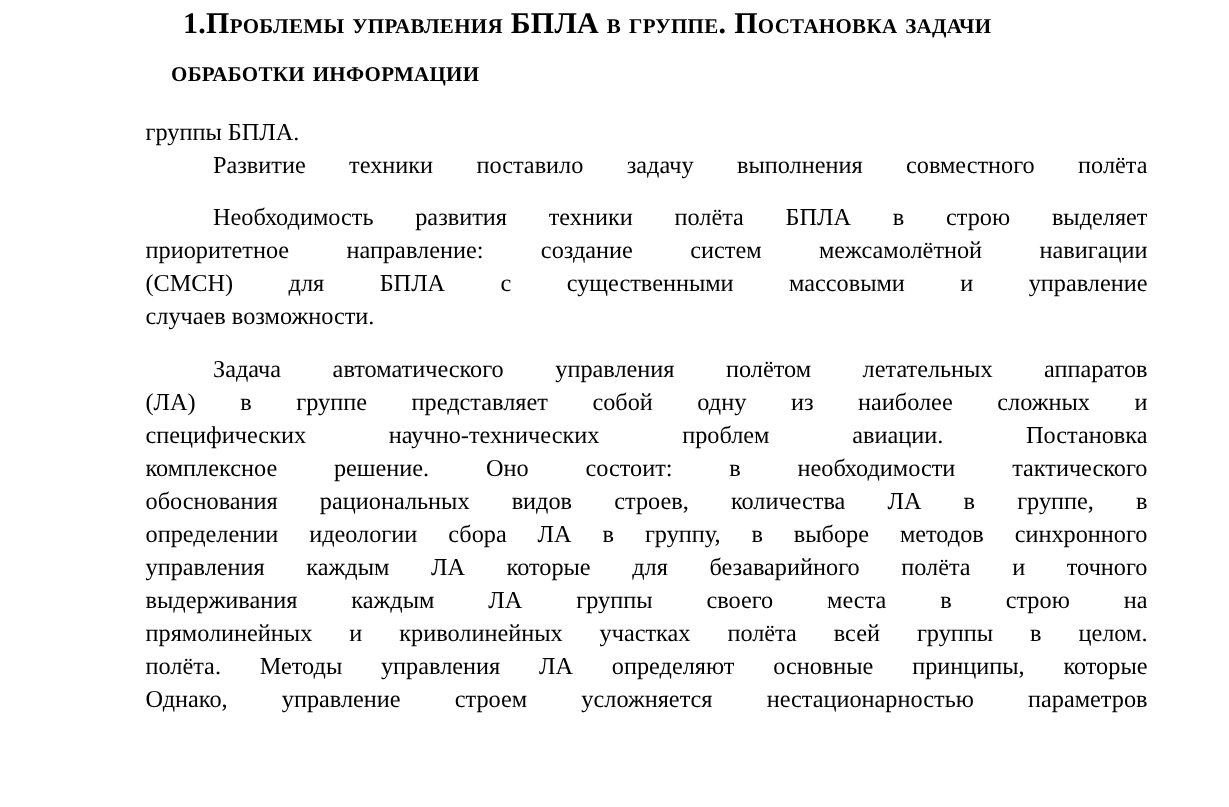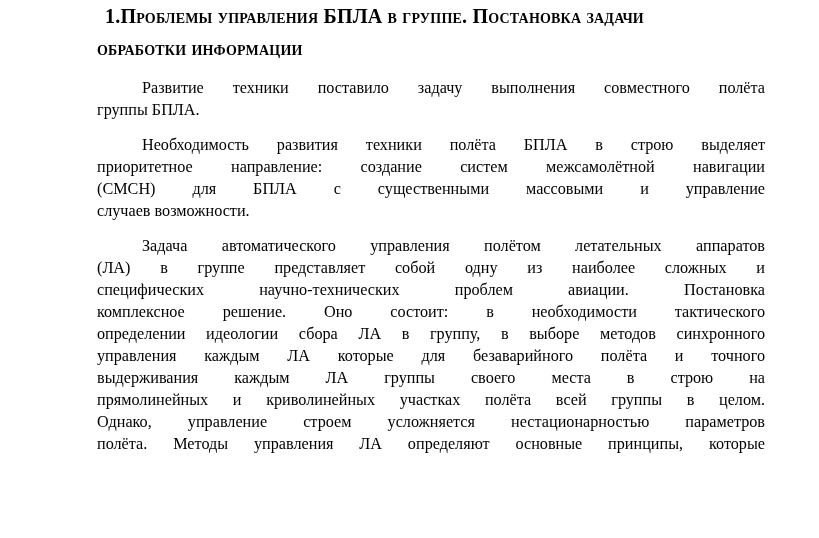--- a/index.html
+++ b/index.html
@@ -15,21 +15,21 @@
     overflow: hidden;
     color: #000000;
     font-family: "Liberation Serif", "DejaVu Serif", serif;
   }
   .content {
     margin-left: 97px;
     width: 668px;
     padding-top: 0px;
   }
   .heading {
-    margin: 0 0 13px 0;
+    margin: 0 0 13px 17px;
     font-size: 20px;
     font-weight: bold;
     font-variant: small-caps;
     letter-spacing: 0.2px;
     text-align: left;
   }
   .heading .hline {
     line-height: 32px;
     white-space: nowrap;
   }
@@ -60,38 +60,39 @@
 
 <div class="page">
   <div class="content">
 
     <div class="heading">
       <div class="hline indent">1.Проблемы управления БПЛА в группе. Постановка задачи</div>
       <div class="hline">обработки информации</div>
     </div>
 
     <div class="para">
+      <div class="line last">группы БПЛА.</div>
       <div class="line first">Развитие техники поставило задачу выполнения совместного полёта</div>
-      <div class="line last">группы БПЛА.</div>
     </div>
 
     <div class="para">
       <div class="line first">Необходимость развития техники полёта БПЛА в строю выделяет</div>
       <div class="line">приоритетное направление: создание систем межсамолётной навигации</div>
       <div class="line">(СМСН) для БПЛА с существенными массовыми и управление</div>
       <div class="line last">случаев возможности.</div>
     </div>
 
     <div class="para">
       <div class="line first">Задача автоматического управления полётом летательных аппаратов</div>
       <div class="line">(ЛА) в группе представляет собой одну из наиболее сложных и</div>
       <div class="line">специфических научно-технических проблем авиации. Постановка</div>
       <div class="line">комплексное решение. Оно состоит: в необходимости тактического</div>
+      <div class="line">обоснования рациональных видов строев, количества ЛА в группе, в</div>
       <div class="line">определении идеологии сбора ЛА в группу, в выборе методов синхронного</div>
       <div class="line">управления каждым ЛА которые для безаварийного полёта и точного</div>
       <div class="line">выдерживания каждым ЛА группы своего места в строю на</div>
       <div class="line">прямолинейных и криволинейных участках полёта всей группы в целом.</div>
+      <div class="line">полёта. Методы управления ЛА определяют основные принципы, которые</div>
       <div class="line">Однако, управление строем усложняется нестационарностью параметров</div>
-      <div class="line">полёта. Методы управления ЛА определяют основные принципы, которые</div>
     </div>
 
   </div>
 </div>
 
 </body></html>

